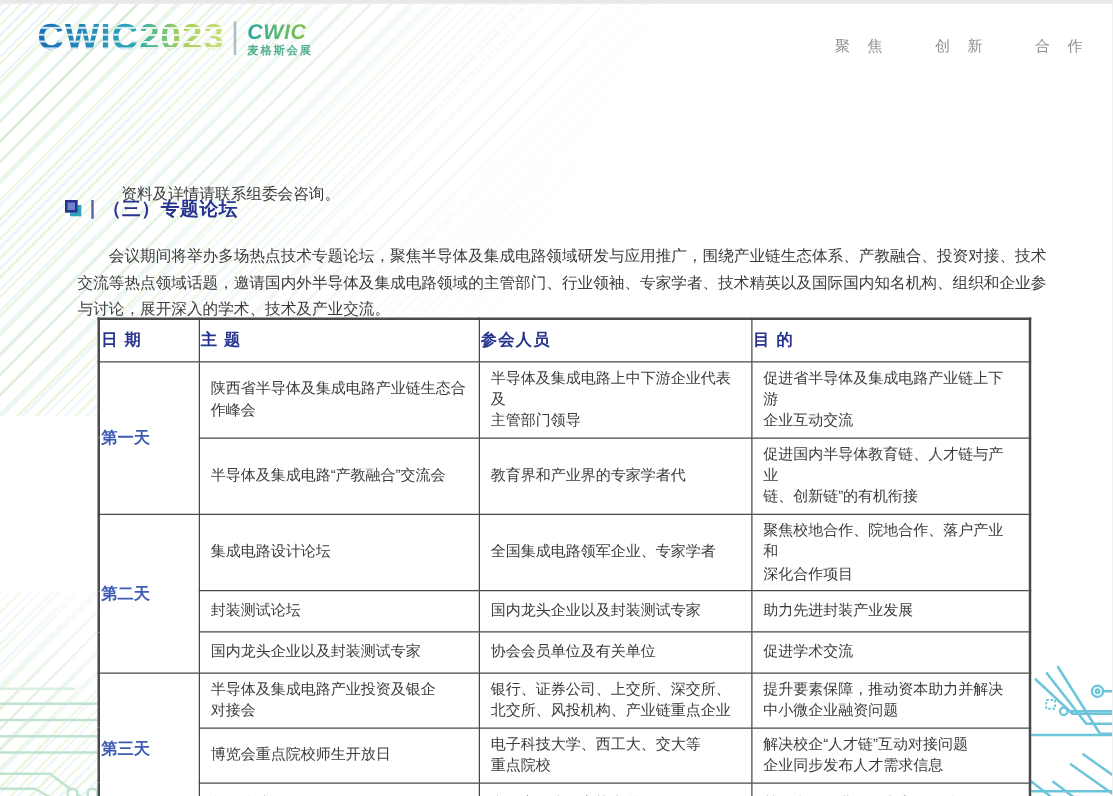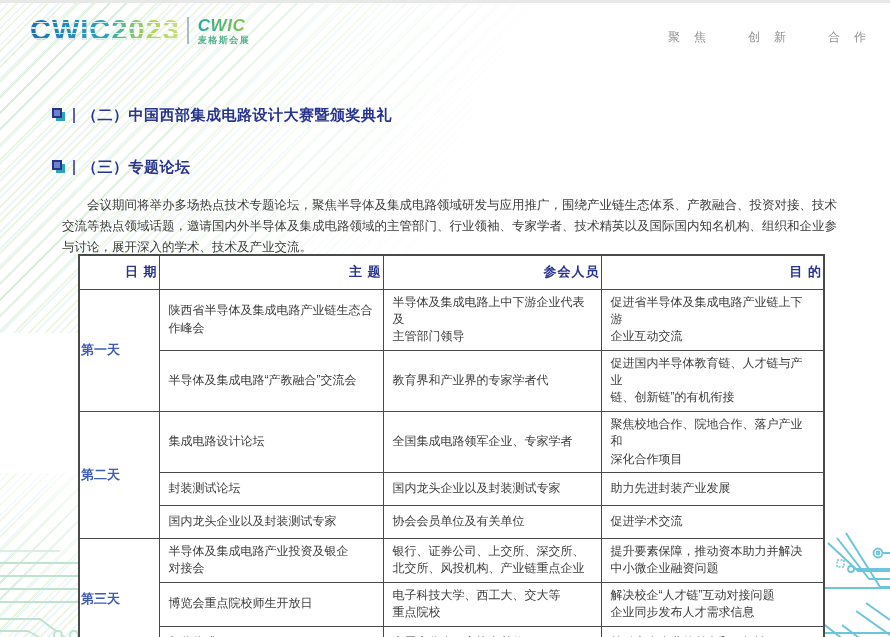--- a/index.html
+++ b/index.html
@@ -57,21 +57,21 @@
   .hsep{width:2px;height:15px;background:var(--navy,#27338f);opacity:.75;}
   .htitle{margin:0;font-size:15px;font-weight:bold;color:var(--navy,#27338f);letter-spacing:.5px;}
   .note{position:absolute;left:97px;top:131px;z-index:2;font-size:12.5px;color:var(--text,#3c3c3c);}
   .para{position:absolute;left:62px;top:179px;width:786px;z-index:2;font-size:12.5px;
     line-height:21px;color:var(--text,#3c3c3c);white-space:pre-line;text-indent:2em;}
   
   .schedule{position:absolute;left:78px;top:251px;width:745px;z-index:2;background:#fff;
     border-collapse:collapse;table-layout:fixed;font-size:12px;color:var(--text,#3c3c3c);
     border:2px solid var(--border,#4a4a4a);}
   .schedule th,.schedule td{border:1px solid var(--border,#4a4a4a);}
-  .schedule th{color:var(--navy,#27338f);font-weight:bold;font-size:13px;letter-spacing:1px;text-align:right;}
+  .schedule th{color:var(--navy,#27338f);font-weight:bold;font-size:13px;letter-spacing:1px;text-align:left;}
   .schedule td.day{text-align:left;color:var(--day-blue,#3f5cb5);font-weight:bold;font-size:13px;}
   .schedule td.cell{padding:4px 9px;line-height:1.45;white-space:pre-line;vertical-align:middle;text-align:left;}
 </style>
 </head>
 <body>
 
 <div class="page">
 
   <div class="stripes stripes-top"></div>
   <div class="stripes stripes-bottom"></div>
@@ -134,28 +134,21 @@
         <span class="logo-megs-sub">麦格斯会展</span>
       </span>
     </div>
     <div class="slogan">
       <span>聚焦</span>
       <span>创新</span>
       <span>合作</span>
     </div>
   </header>
 
-  <div class="heading" style="top:103px">
-    <span class="bullet">
-        <i class="b-back"></i>
-        <i class="b-front"></i>
-      </span>
-    <span class="hsep"></span>
-    <h2 class="htitle">（二）中国西部集成电路设计大赛暨颁奖典礼</h2>
-  </div>
+  <p class="note">资料及详情请联系组委会咨询。</p>
 
   <div class="heading" style="top:155px">
     <span class="bullet">
         <i class="b-back"></i>
         <i class="b-front"></i>
       </span>
     <span class="hsep"></span>
     <h2 class="htitle">（三）专题论坛</h2>
   </div>
   <p class="para">会议期间将举办多场热点技术专题论坛，聚焦半导体及集成电路领域研发与应用推广，围绕产业链生态体系、产教融合、投资对接、技术

